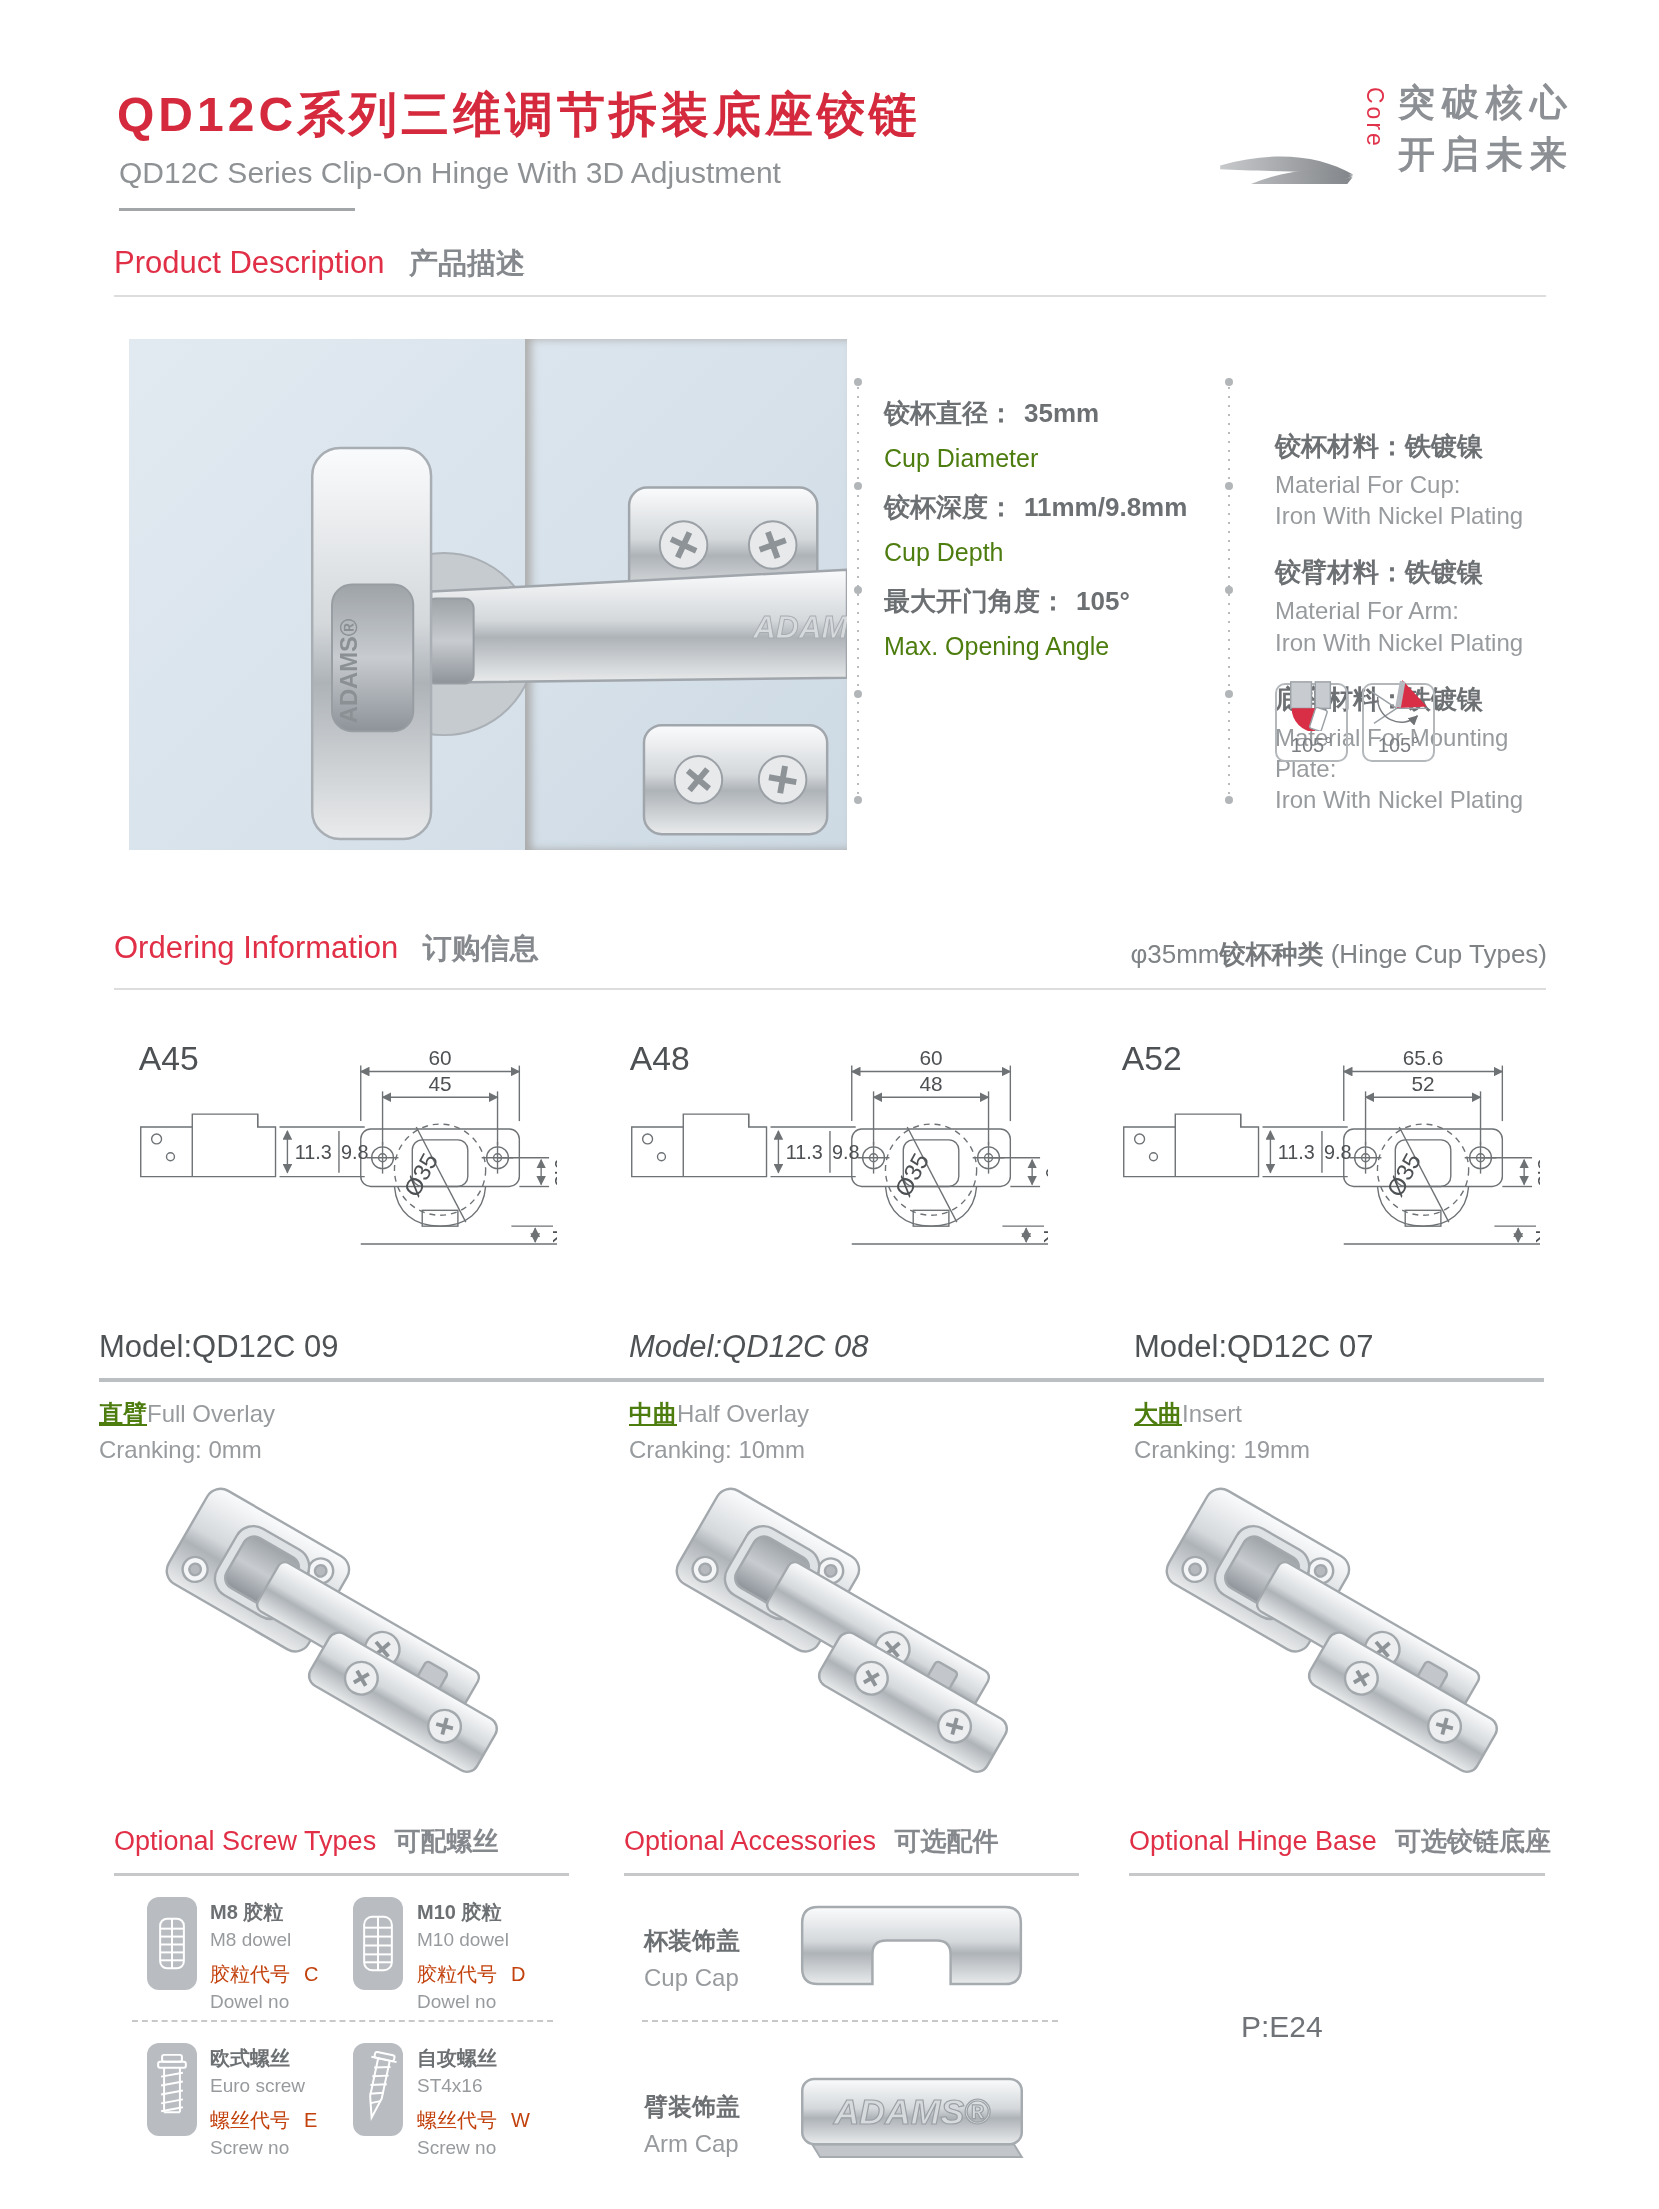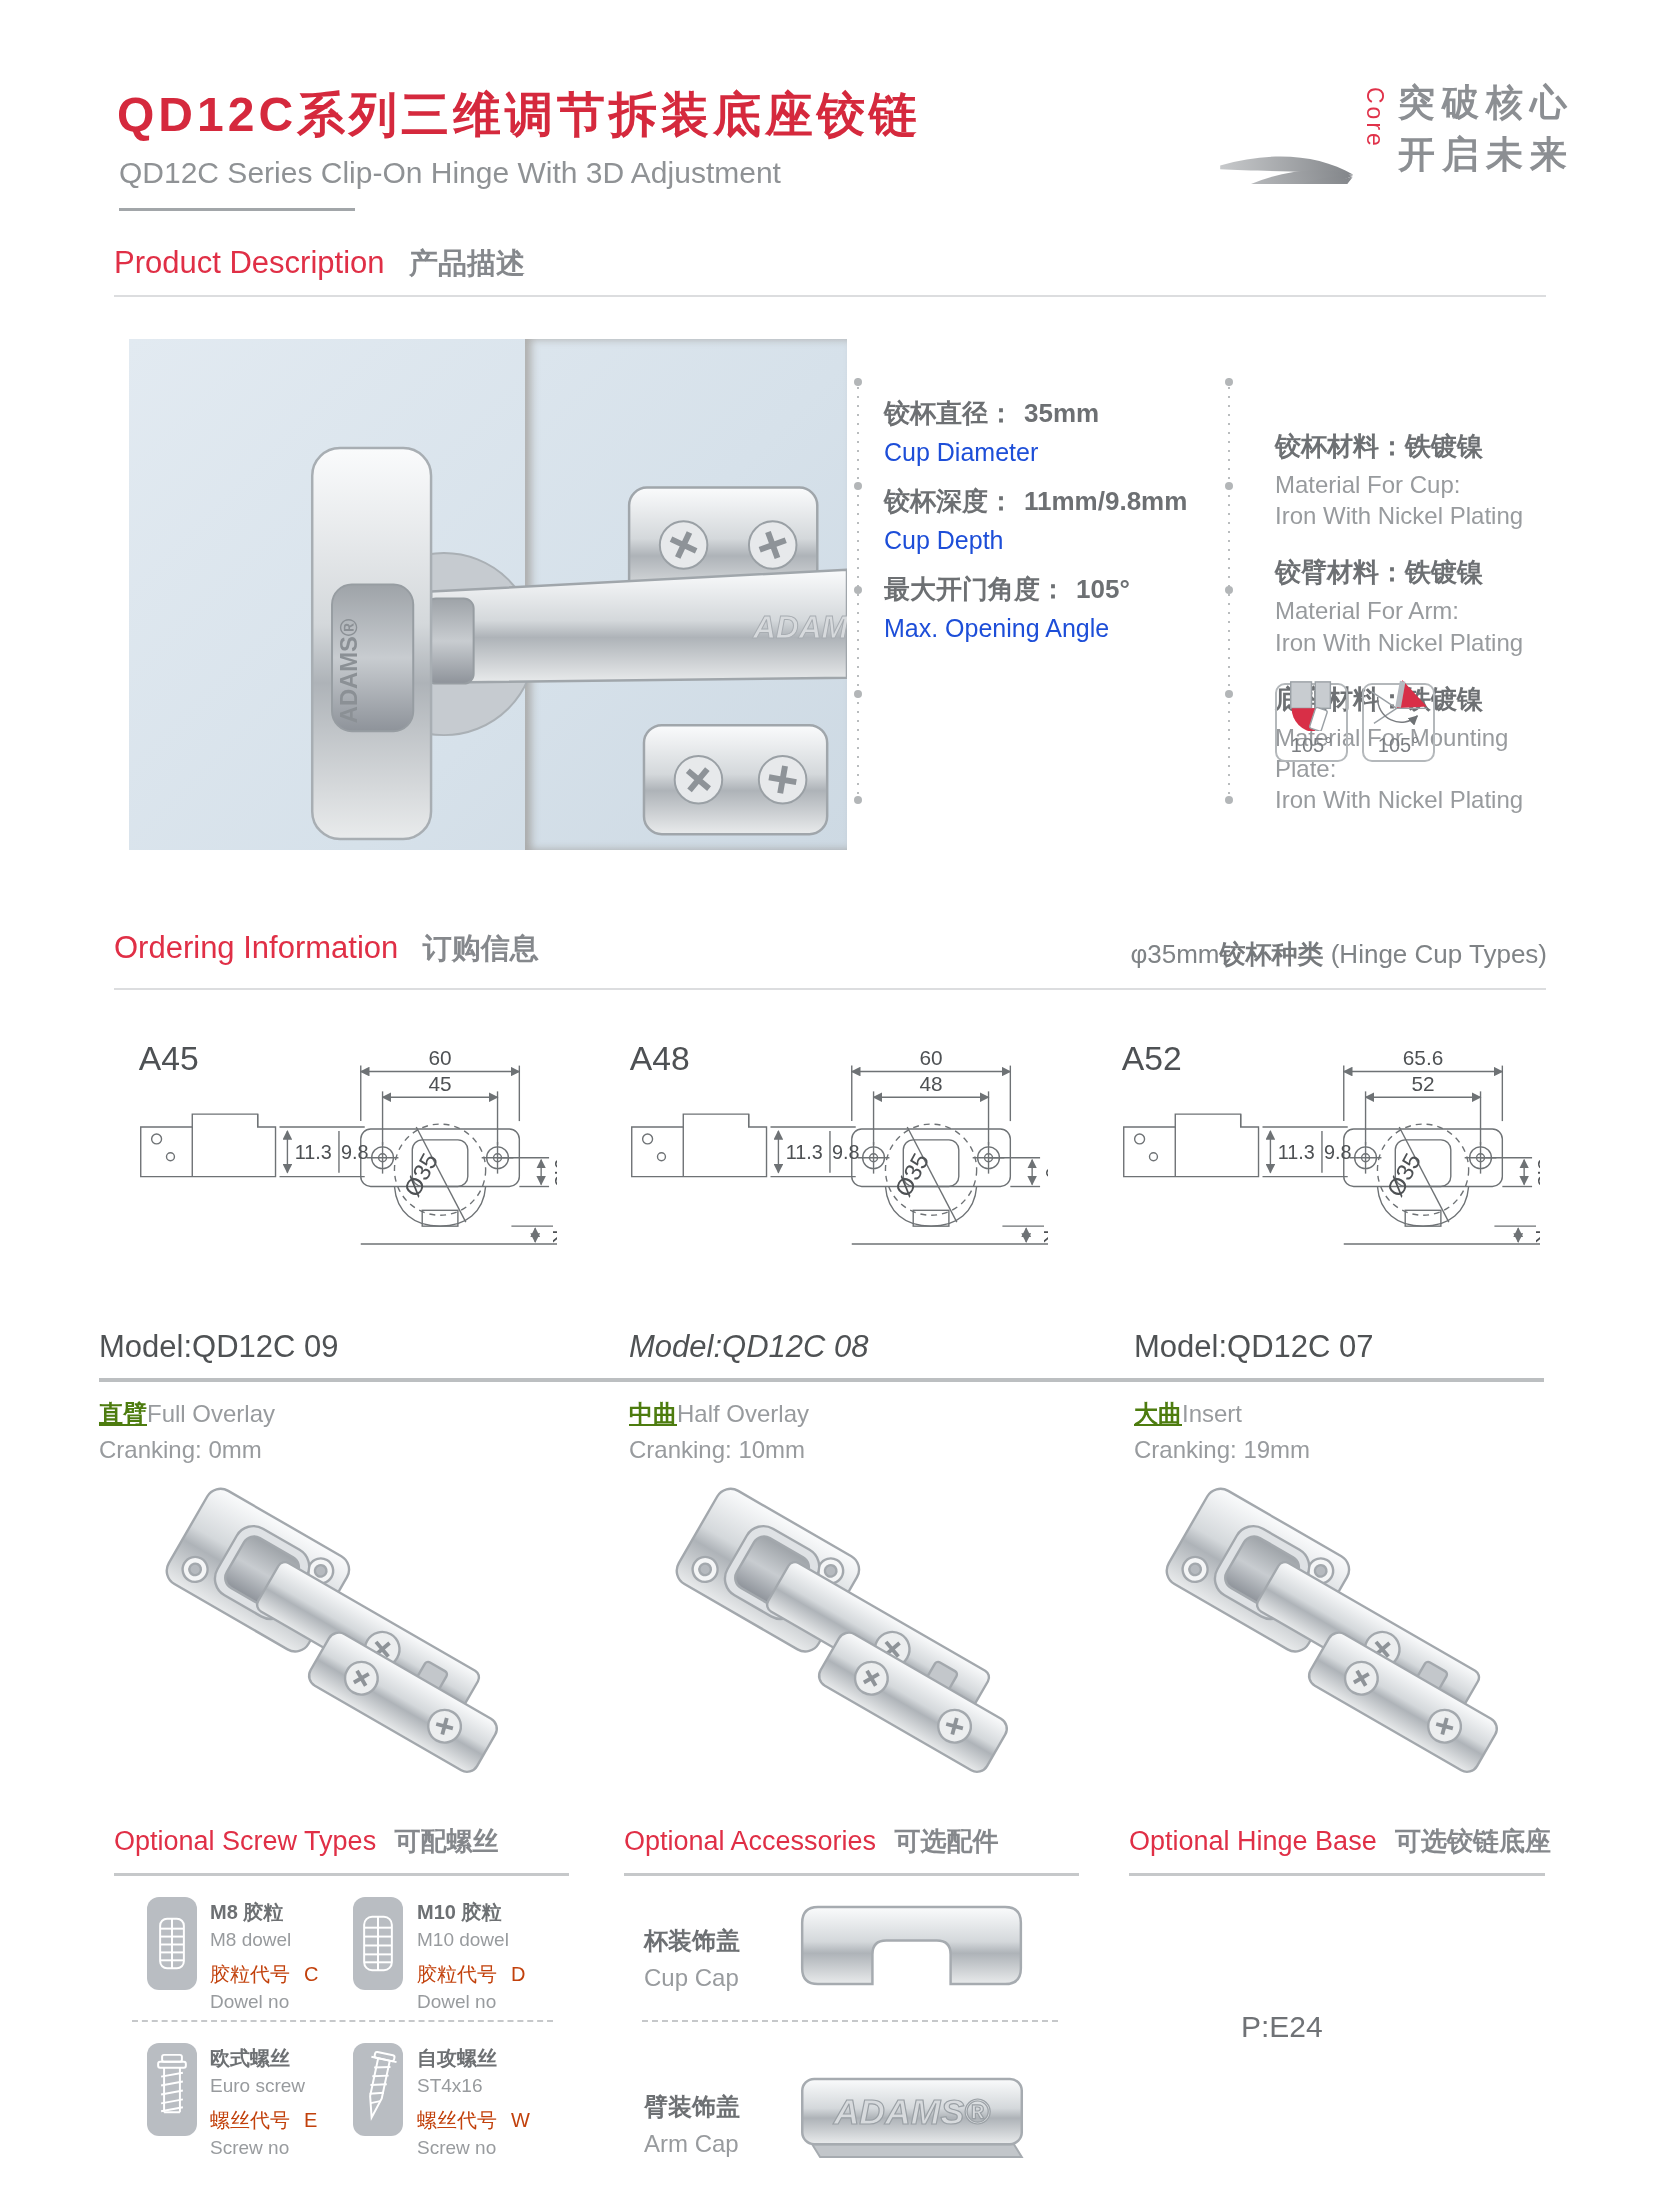--- a/index.html
+++ b/index.html
@@ -43,21 +43,21 @@
   .photo-hinge{position:absolute;left:0;top:0;}
 
   
   .vdots{position:absolute;width:2px;
          background:repeating-linear-gradient(to bottom,#b9bcbe 0 2px,transparent 2px 9px);}
   .vdots i{position:absolute;left:-3px;width:8px;height:8px;border-radius:50%;background:#b3b6b8;}
   .specs{position:absolute;left:884px;top:396px;width:342px;display:flex;
          flex-direction:column;gap:17px;}
   .spec-zh{font-size:26px;font-weight:800;color:#6d7073;white-space:nowrap;}
   .spec-val{margin-left:10px;}
-  .spec-en{font-size:25px;color:#1d4ed8;margin-top:7px;}
+  .spec-en{font-size:25px;color:#4d7c0f;margin-top:13px;}
   .materials{position:absolute;left:1275px;top:398px;width:297px;display:flex;
              flex-direction:column;gap:24px;margin-top:31px;}
   .mat-zh{font-size:26px;font-weight:800;color:#6d7073;white-space:nowrap;}
   .mat-en{font-size:24px;color:#989b9e;line-height:1.3;margin-top:5px;}
   .angle-row{position:absolute;left:1275px;top:683px;display:flex;gap:14px;}
   .angle-box{width:73px;height:79px;border:2px solid #b4b8bb;border-radius:10px;
              display:flex;flex-direction:column;align-items:center;justify-content:flex-end;
              padding-bottom:3px;box-sizing:border-box;}
   .angle-box svg{position:absolute;margin-bottom:26px;}
   .angle-label{font-size:20px;color:#7a7d81;}

